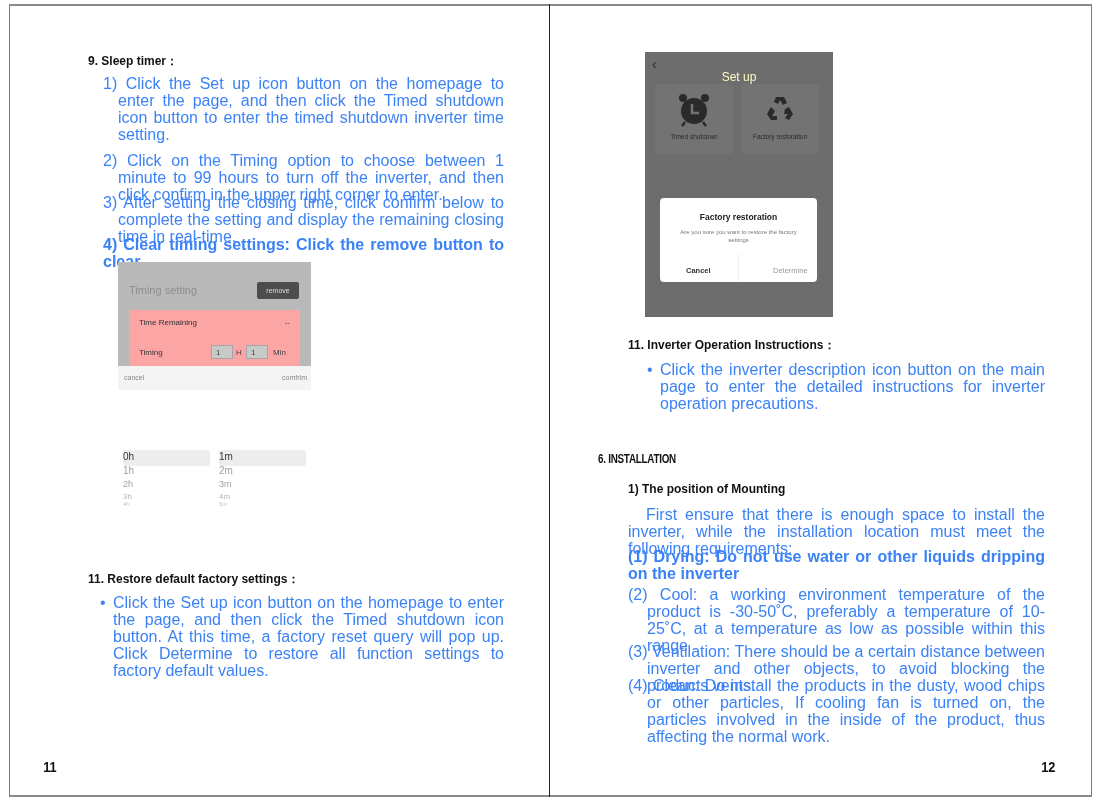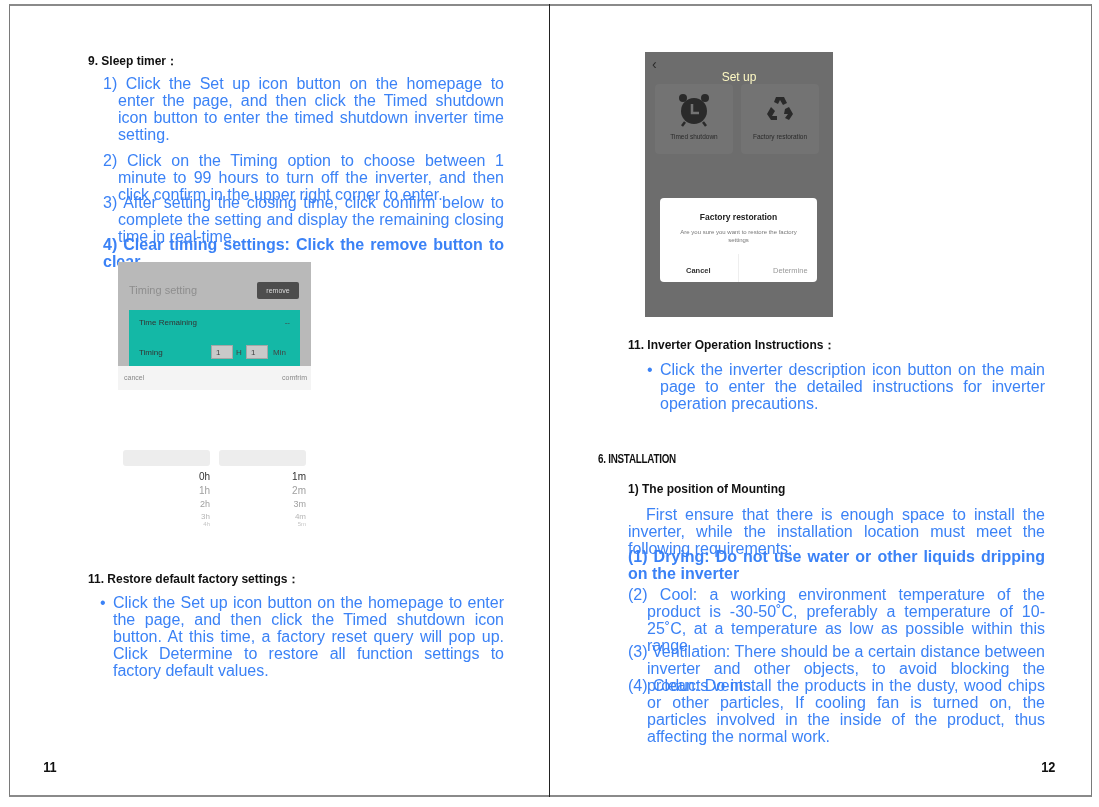--- a/index.html
+++ b/index.html
@@ -15,32 +15,32 @@
   .pagenum { position:absolute; font-weight:bold; font-size:15px; top:758px; color:#111;
              font-family:"Liberation Sans", sans-serif; transform:scaleX(0.85); }
   .install-title { position:absolute; left:598px; top:452px; font-weight:bold; font-size:12px;
                    letter-spacing:-0.3px; transform:scaleX(0.82); transform-origin:left; color:#111; }
 
   
   .timing { position:absolute; left:118px; top:262px; width:193px; height:128px; background:#b9b9b9; }
   .timing .title { position:absolute; left:11px; top:22px; font-size:11px; color:#8e8e8e; }
   .timing .remove { position:absolute; left:139px; top:20px; width:42px; height:17px; background:#4d4d4d;
                     color:#dcdcdc; font-size:7px; text-align:center; line-height:17px; border-radius:2px; }
-  .timing .panel { position:absolute; left:11px; top:48px; width:171px; height:56px; background:#14b8a6; }
+  .timing .panel { position:absolute; left:11px; top:48px; width:171px; height:56px; background:#fca5a5; }
   .timing .lbl { position:absolute; font-size:8px; color:#333; }
   .timing .val { position:absolute; font-size:8px; color:#444; }
   .timing .box { position:absolute; width:22px; height:14px; border:1px solid #a6a6a6; background:#c9c9c9;
                  font-size:8px; color:#444; line-height:14px; box-sizing:border-box; padding-left:4px; }
   .timing .footer { position:absolute; left:0; top:104px; width:193px; height:24px; background:#f4f4f4; }
   .timing .footer span { position:absolute; top:8px; font-size:7px; color:#888; }
 
   
   .picker { position:absolute; left:118px; top:448px; width:193px; height:70px; }
   .picker .sel { position:absolute; top:2px; width:87px; height:16px; background:#ededed; border-radius:3px; }
-  .picker .item { position:absolute; width:87px; text-align:right; font-size:10px; color:#a0a0a0;margin-top:20px; }
+  .picker .item { position:absolute; width:87px; text-align:left; font-size:10px; color:#a0a0a0; }
   .picker .item.current { color:#333; }
 
   
   .phone { position:absolute; left:645px; top:52px; width:188px; height:265px; background:#6d6d6d; }
   .phone .back { position:absolute; left:7px; top:4px; font-size:14px; color:#2a2a2a; }
   .phone .ptitle { position:absolute; left:0; width:188px; top:5px; text-align:center; font-size:12px; color:#fef9c3;margin-top:13px; }
   .phone .card { position:absolute; top:32px; width:78px; height:70px; background:#737373; border-radius:4px; }
   .phone .card .cl { position:absolute; left:0; width:78px; top:49px; text-align:center; font-size:6.5px; color:#2a2a2a; }
   .phone .card svg { position:absolute; left:22px; top:8px; }
   .phone .dialog { position:absolute; left:15px; top:146px; width:157px; height:84px; background:#ffffff; border-radius:4px; }

